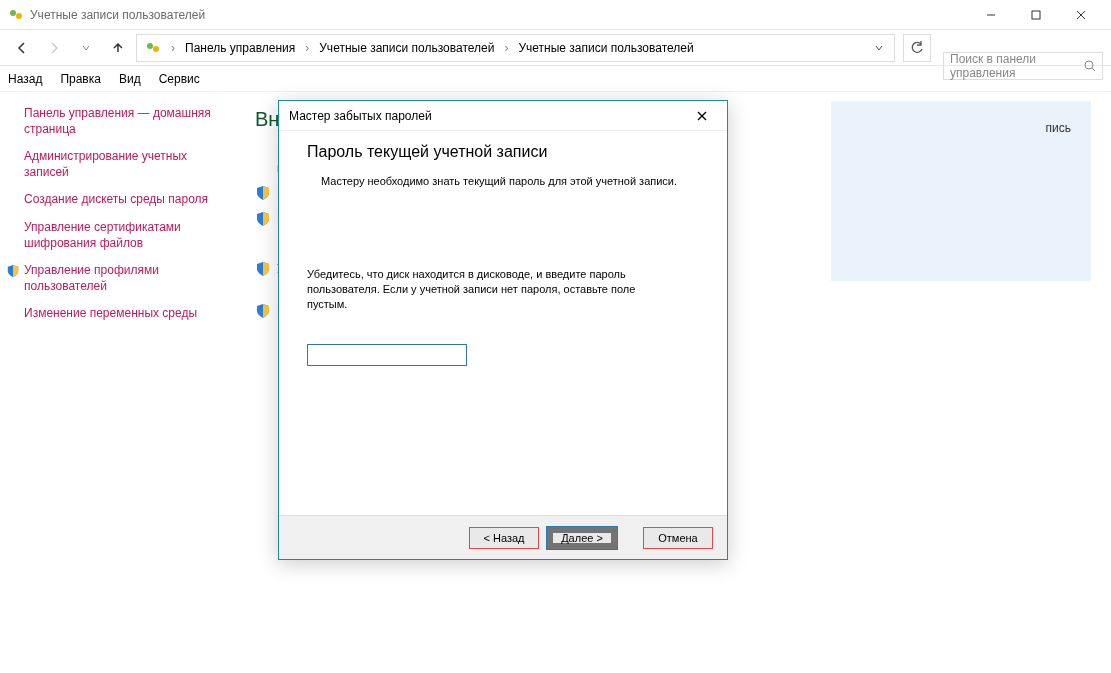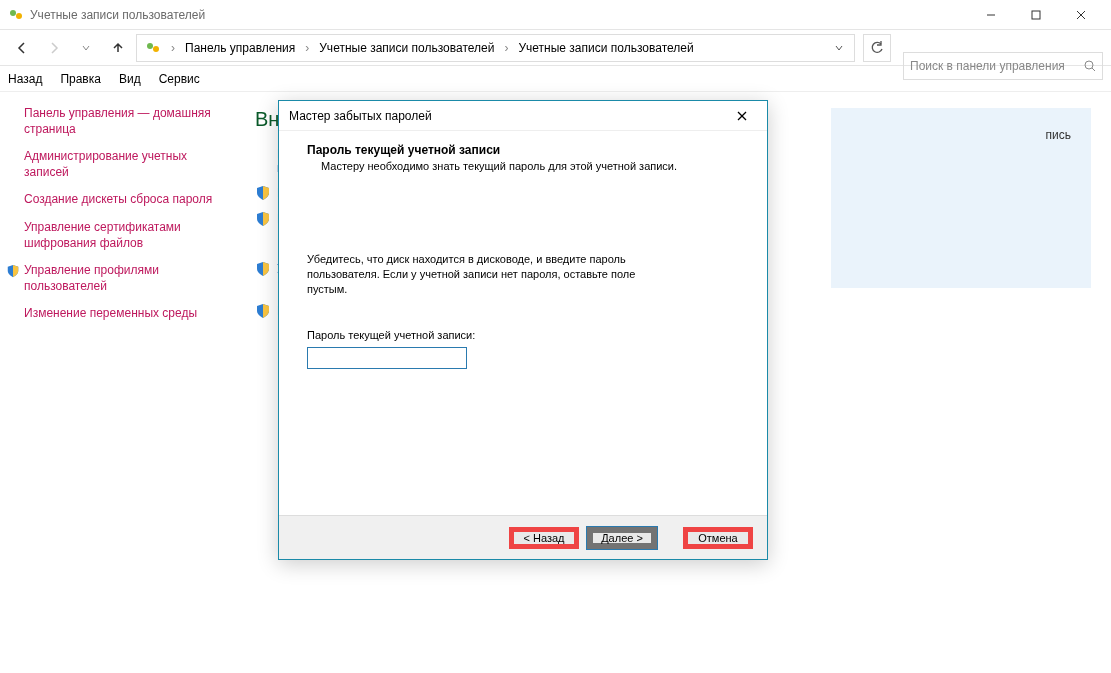--- a/index.html
+++ b/index.html
@@ -13,54 +13,54 @@
 
 .navbar { height: 36px; display: flex; align-items: center; padding: 0 8px; gap: 4px; border-bottom: 1px solid #e5e5e5; }
 .nav-arrow { width: 28px; height: 28px; display: flex; align-items: center; justify-content: center; color: #bbb; }
 .nav-arrow.enabled { color: #333; }
 .crumb-icon { width: 16px; height: 16px; margin: 0 4px; }
 .crumb { display: flex; align-items: center; gap: 4px; flex: 1; height: 28px; border: 1px solid #ddd; padding: 0 4px; }
 .crumb-item { padding: 2px 4px; }
 .crumb-chev { color: #888; padding: 0 2px; }
 .crumb-collapse { margin-left: auto; display:flex; align-items:center; gap:6px; padding-right:6px; color:#555;}
 .refresh-btn { width: 28px; height: 28px; display:flex;align-items:center;justify-content:center;border:1px solid #ddd;color:#555;margin-left:4px;}
-.searchbox { width: 200px; height: 28px; border: 1px solid #ddd; display: flex; align-items: center; padding: 0 6px; margin-left: 8px; color: #888; margin-top: 37px; }
+.searchbox { width: 160px; height: 28px; border: 1px solid #ddd; display: flex; align-items: center; padding: 0 6px; margin-left: 8px; color: #888; margin-top: 37px; }
 .searchbox .sicon { margin-left: auto; color:#888;}
 
 .menubar { height: 26px; display: flex; align-items: center; padding: 0 8px; gap: 18px; border-bottom: 1px solid #eee; }
 .menubar span { font-size: 12px; }
 
 .content { display: flex; height: calc(100% - 92px); }
 .sidebar { width: 235px; padding: 14px 10px 14px 24px; }
 .sidebar .side-link { color: #be185d; font-size: 12px; margin-bottom: 12px; display: block; cursor: pointer; line-height: 1.3; }
 .sidebar .side-link.with-shield { position: relative; padding-left: 0; margin-left: -18px; padding-left: 18px; }
 .shield-mini { width:14px; height:14px; position:absolute; left:0; top:1px; }
 
 .main { flex: 1; padding: 16px 20px; position: relative; }
 .main-title { color: #0a5a2a; font-size: 20px; margin-bottom: 16px; font-weight: 400; }
 .main-links { margin-left: 0; }
 .main-link { color: #0645ad; font-size: 12px; margin-bottom: 10px; display: flex; align-items: center; gap: 6px; }
 .shield-s { width:16px; height:16px; flex-shrink:0; }
 
-.info-panel { position: absolute; right: 20px; top: 16px; width: 260px; background: #eaf3fb; padding: 20px; height: 180px; font-size:12px; color:#333; }
+.info-panel { position: absolute; right: 20px; top: 9px; width: 260px; background: #eaf3fb; padding: 20px; height: 180px; font-size:12px; color:#333; }
 .info-panel .acct-label { text-align: right; }
 
 
-.dialog { position: absolute; left: 278px; top: 100px; width: 490px; height: 460px; background: #fff; border: 1px solid #1a8aa8; box-shadow: 0 4px 20px rgba(0,0,0,0.2); }
+.dialog { position: absolute; left: 278px; top: 100px; width: 450px; height: 460px; background: #fff; border: 1px solid #1a8aa8; box-shadow: 0 4px 20px rgba(0,0,0,0.2); }
 .dialog-titlebar { height: 30px; display: flex; align-items: center; padding: 0 10px; background: #fff; border-bottom: 1px solid #eee; }
 .dialog-titlebar .dtitle { font-size: 12px; flex: 1; }
 .dialog-titlebar .dclose { width: 30px; height: 24px; display:flex;align-items:center;justify-content:center; }
 .dialog-body { padding: 12px 28px; }
-.dialog-heading { font-weight: bold; font-size: 12px; margin-bottom: 3px; }
+.dialog-heading { font-weight: normal; font-size: 16px; margin-bottom: 14px; }
 .dialog-sub { font-size: 11px; margin-left: 14px; margin-bottom: 80px; }
 .dialog-instr { font-size: 11px; margin-bottom: 32px; line-height:1.35; width: 330px; }
 .dialog-label { font-size: 11px; margin-bottom: 6px; }
 .dialog-input { width: 160px; height: 22px; border: 1px solid #2a7aaf; padding: 0 4px; font-size: 12px; }
 .dialog-footer { position: absolute; bottom: 0; left: 0; right: 0; height: 44px; background: #f0f0f0; border-top: 1px solid #ddd; display: flex; align-items: center; justify-content: flex-end; padding: 0 14px; gap: 8px; }
-.dbtn { min-width: 70px; height: 22px; background: #e9e9e9; border: 5px solid #ef4444; font-size: 11px; display:flex;align-items:center;justify-content:center; }
+.dbtn { min-width: 70px; height: 22px; background: #e9e9e9; border: 1px solid #ef4444; font-size: 11px; display:flex;align-items:center;justify-content:center; }
 .dbtn.default { border: 6px solid #737373; outline: 1px solid #2a7aaf; }
 
 svg { display: block; }
 </style>
 </head>
 <body>
 
 <div class="titlebar">
   <span class="app-icon">
     <svg viewBox="0 0 16 16">
@@ -152,21 +152,21 @@
   <span>Назад</span>
   <span>Правка</span>
   <span>Вид</span>
   <span>Сервис</span>
 </div>
 
 <div class="content">
   <div class="sidebar">
     <a class="side-link">Панель управления — домашняя страница</a>
     <a class="side-link">Администрирование учетных записей</a>
-    <a class="side-link">Создание дискеты сброса пароля</a>
+    <a class="side-link">Создание дискеты среды пароля</a>
     <a class="side-link">Управление сертификатами шифрования файлов</a>
     <a class="side-link with-shield">
       <span class="shield-mini">
           <svg viewBox="0 0 16 16">
             <path d="M8 1 L14 3 V8 C14 12 8 15 8 15 C8 15 2 12 2 8 V3 Z" fill="#2d7dd2"></path>
             <path d="M8 1 L14 3 V8 C14 12 8 15 8 15 V1 Z" fill="#f9c440"></path>
           </svg>
         </span>
       <span>Управление профилями пользователей</span>
     </a>
@@ -233,21 +233,20 @@
         <svg width="10" height="10">
           <line x1="1" y1="1" x2="9" y2="9" stroke="#000" stroke-width="1.2"></line>
           <line x1="9" y1="1" x2="1" y2="9" stroke="#000" stroke-width="1.2"></line>
         </svg>
       </div>
   </div>
   <div class="dialog-body">
     <div class="dialog-heading">Пароль текущей учетной записи</div>
     <div class="dialog-sub">Мастеру необходимо знать текущий пароль для этой учетной записи.</div>
     <div class="dialog-instr">Убедитесь, что диск находится в дисководе, и введите пароль пользователя. Если у учетной записи нет пароля, оставьте поле пустым.</div>
-    <div class="dialog-label">Пароль текущей учетной записи:</div>
     <input type="password" class="dialog-input" value="" style="">
   </div>
   <div class="dialog-footer">
     <div class="dbtn">&lt; Назад</div>
     <div class="dbtn default">Далее &gt;</div>
     <div style="width:10px"></div>
     <div class="dbtn">Отмена</div>
   </div>
 </div>
 

